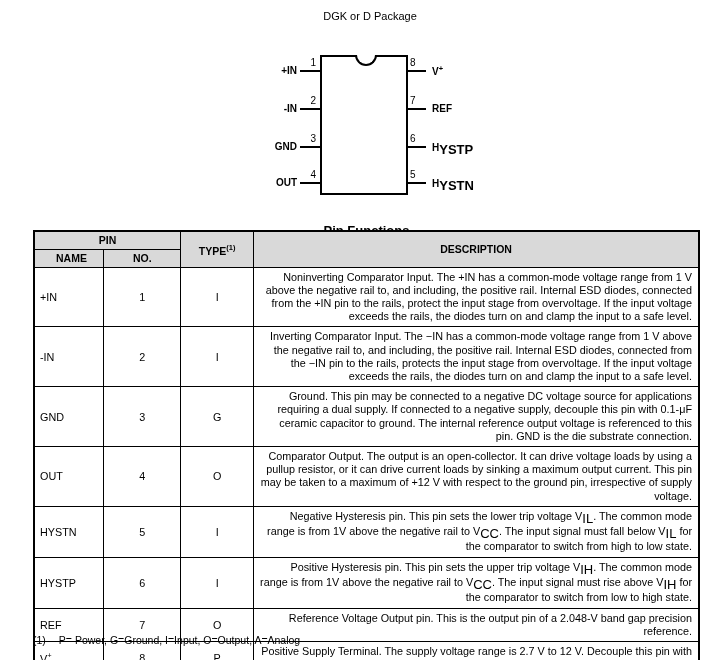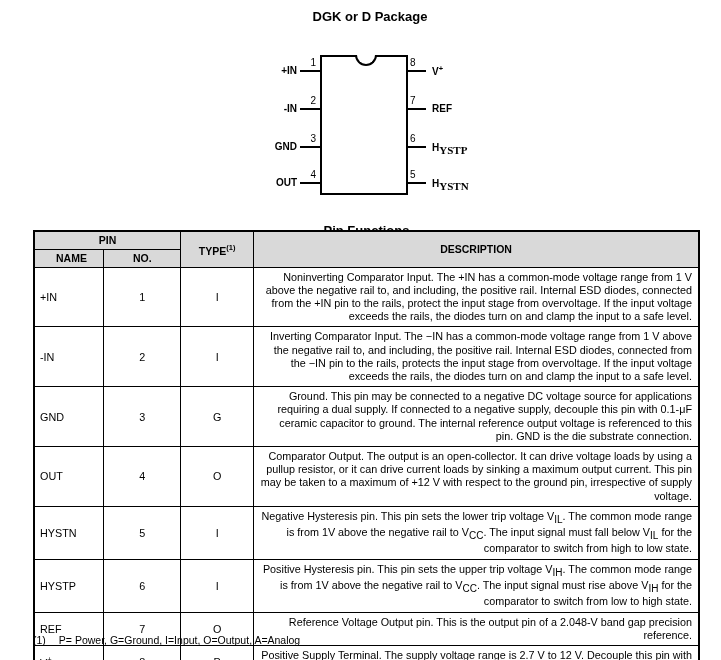--- a/index.html
+++ b/index.html
@@ -5,41 +5,41 @@
   * { margin:0; padding:0; box-sizing:border-box; }
   html,body { background:#ffffff; }
   body {
     width:721px; height:660px; position:relative;
     font-family:"Liberation Sans", sans-serif; color:#000;
   }
   
   .diagram { position:absolute; left:0; top:0; width:721px; height:212px; }
   .pkg-title {
     position:absolute; left:250px; top:10px; width:240px;
-    text-align:center; font-size:13px; font-weight:bold; line-height:13px;
+    text-align:center; font-size:11px; font-weight:normal; line-height:13px;
   }
   .pkg-body {
     position:absolute; left:320px; top:55px; width:88px; height:140px;
     border:2px solid #000; background:#fff;
   }
   .pkg-notch {
     position:absolute; left:33px; top:-2px; width:22px; height:11px;
     background:#fff; border:2px solid #000; border-top:none;
     border-radius:0 0 22px 22px;
   }
   .pin-line { position:absolute; width:20px; height:2px; background:#000; }
   .pin-line.pl { left:300px; }
   .pin-line.pr { left:406px; }
   .pin-num { position:absolute; width:16px; font-size:10px; line-height:11px; }
   .pin-num.pl { left:300px; text-align:right; }
   .pin-num.pr { left:410px; text-align:left; }
   .pin-label { position:absolute; font-size:10px; font-weight:bold; line-height:12px; }
   .pin-label.pl { left:240px; width:57px; text-align:right; }
   .pin-label.pr { left:432px; width:80px; text-align:left; }
-  .pin-label sub { font-size:11px;font-family:Liberation Serif, serif; }
+  .pin-label sub { font-size:13px; }
   .pin-label sup { font-size:7.5px; }
   
   .tbl-title {
     position:absolute; left:33px; top:223px; width:667px;
     text-align:center; font-size:13px; font-weight:bold;
   }
   table.pinfn {
     position:absolute; left:33px; top:230px; width:667px;
     border-collapse:collapse; border:2px solid #000;
     font-size:10.8px;
@@ -48,21 +48,21 @@
     border:1px solid #000; vertical-align:middle;
   }
   table.pinfn thead th {
     background:#d9d9d9; font-weight:bold; font-size:10.5px;
     text-align:center; padding:2px 4px; height:18px;
   }
   table.pinfn thead th.h-name { text-align:left; padding-left:21px; }
   table.pinfn td.c-name { text-align:left; padding:2px 5px; }
   table.pinfn td.c-no, table.pinfn td.c-type { text-align:center; }
   table.pinfn td.c-desc { padding:3px 6px; line-height:13.2px; text-align:right; }
-  table.pinfn sub { font-size:10px; }
+  table.pinfn sub { font-size:13px; }
   table.pinfn sup { font-size:7.5px; }
   
   .footnote {
     position:absolute; left:33px; top:634px; font-size:10.5px;
     display:flex; gap:13px;
   }
 </style>
 </head>
 <body>
 

